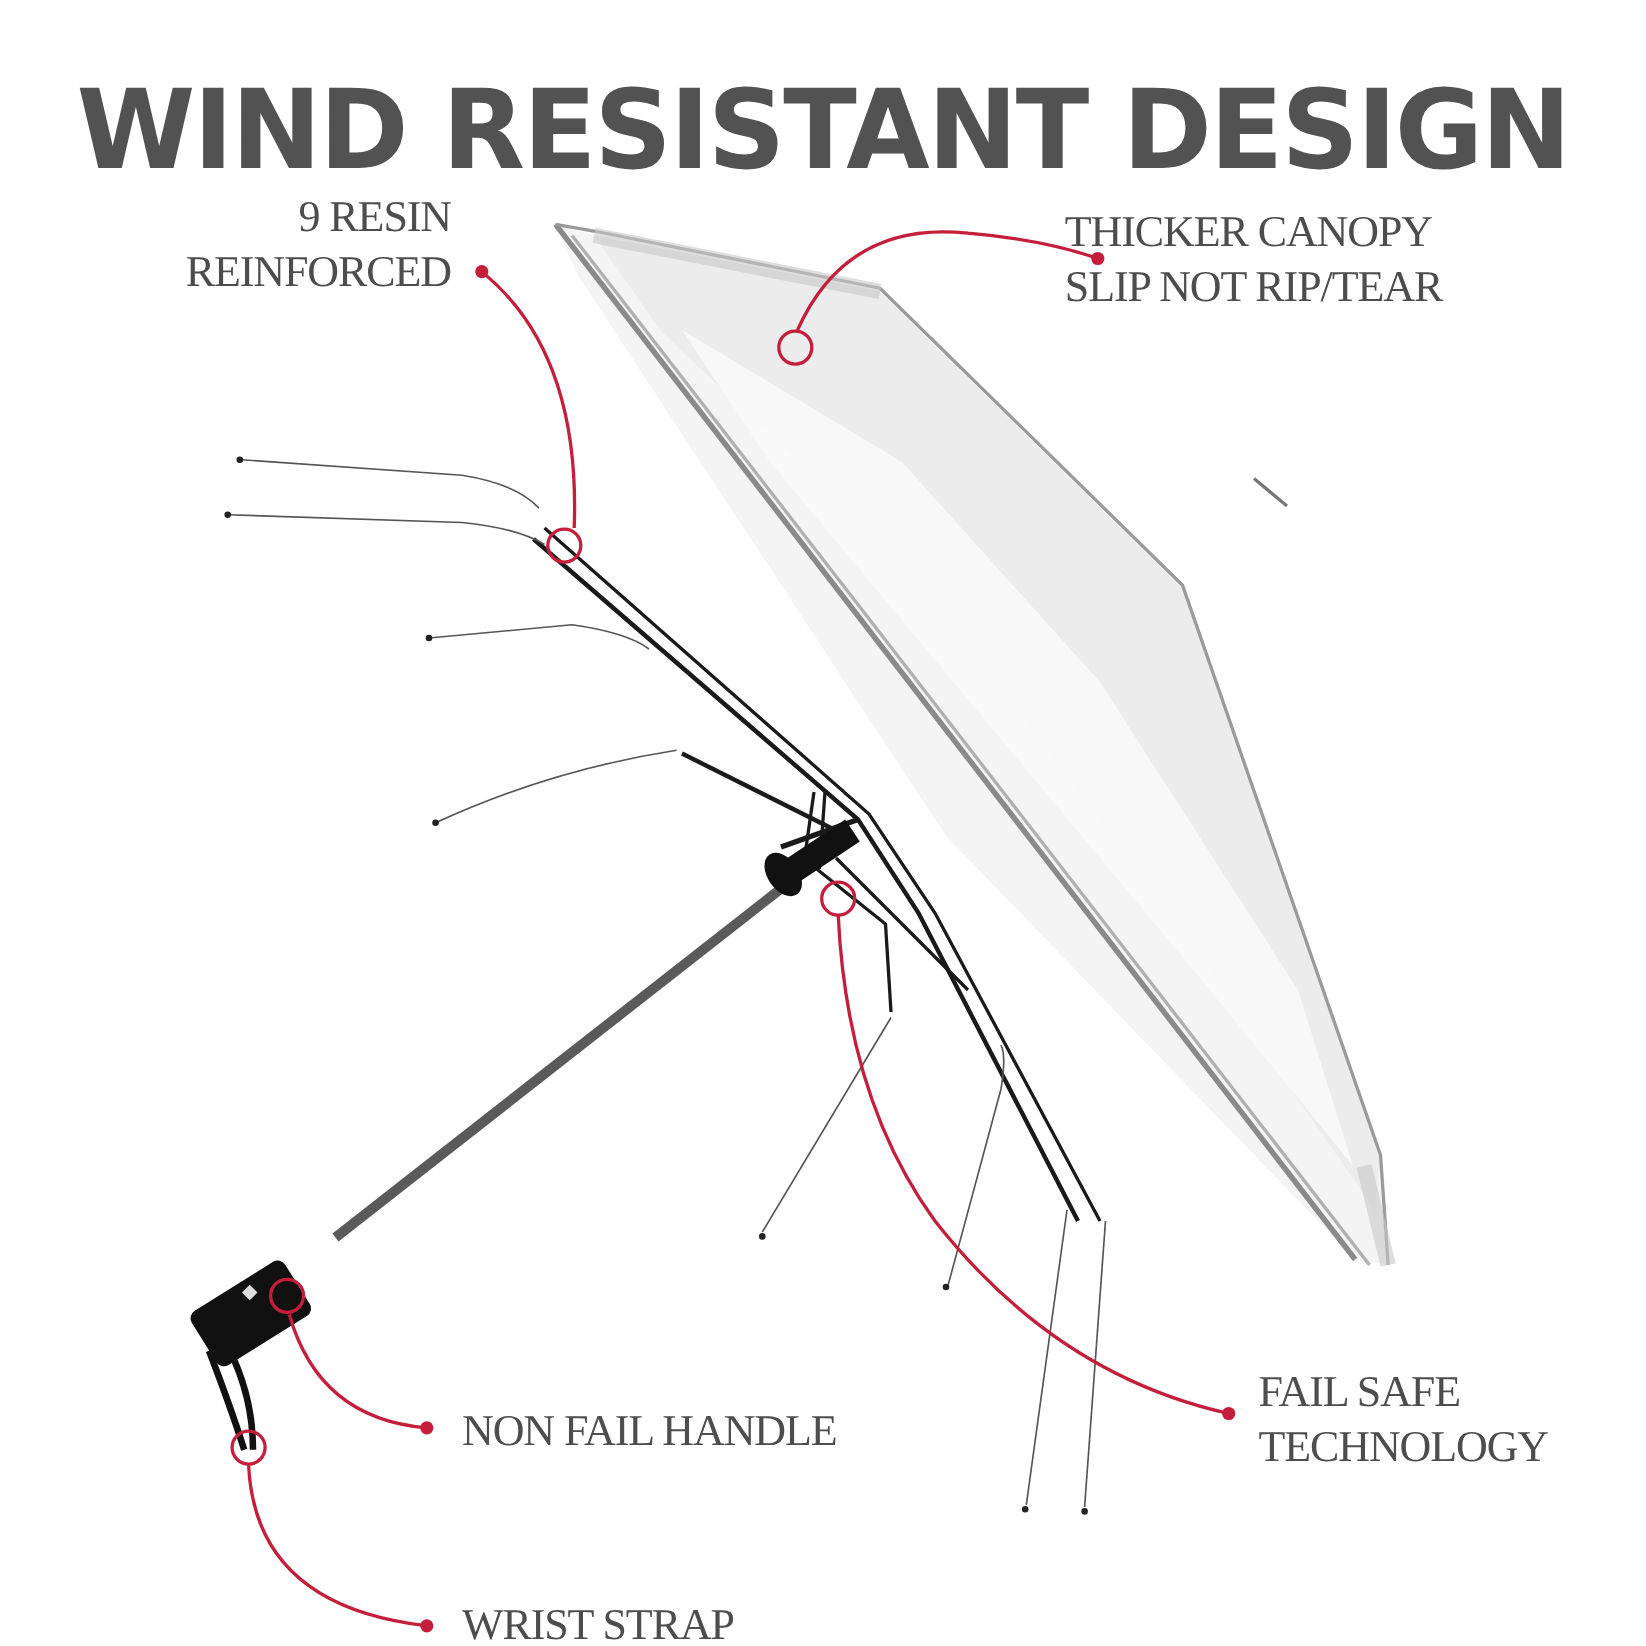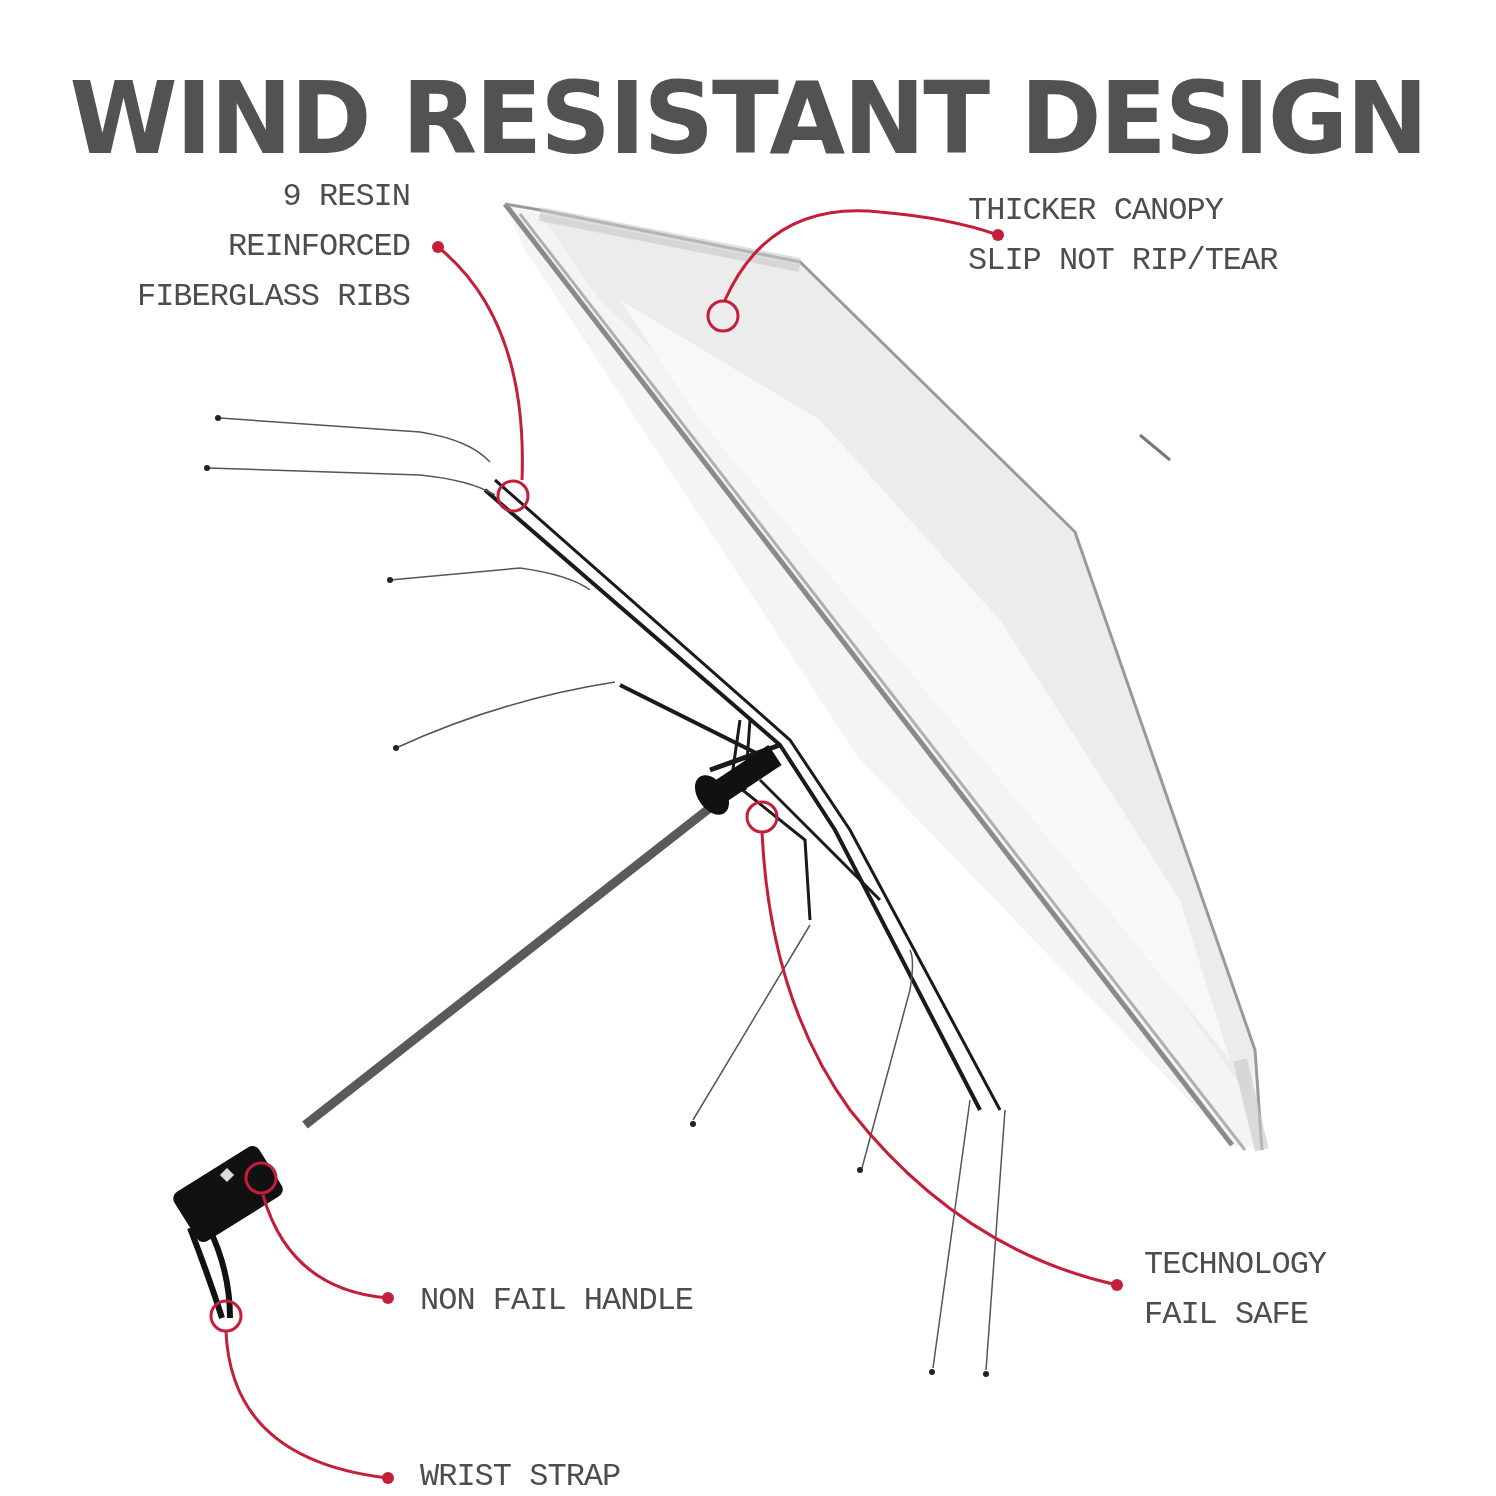--- a/index.html
+++ b/index.html
@@ -1,22 +1,22 @@
 <!DOCTYPE html>
 <html><head>
   <meta charset="utf-8">
   <style>
     html, body { margin: 0; padding: 0; background: #ffffff; }
     body { width: 1496px; height: 1496px; position: relative; overflow: hidden;
            font-family: "Liberation Sans", "DejaVu Sans", sans-serif; color: #4d4d4d; }
     .title { position: absolute; left: 0; top: -8px; width: 1496px; text-align: center;
              font-family: "DejaVu Sans", sans-serif; font-weight: bold; font-size: 100px;
              letter-spacing: -2px; color: #525252; line-height: 120px; transform: scaleX(0.98); }
-    .label { position: absolute; font-family: Liberation Mono, monospace; font-weight: normal;
-             font-size: 32px; line-height: 50px; color: #4d4d4d; letter-spacing: -1px;
+    .label { position: absolute; font-family: Liberation Serif, serif; font-weight: normal;
+             font-size: 40px; line-height: 50px; color: #4d4d4d; letter-spacing: -1px;
              white-space: nowrap; }
     .label span { display: block; }
     #lbl-ribs { right: 1086px; top: 172px; text-align: right; }
     #lbl-canopy { left: 968px; top: 186px; }
     #lbl-failsafe { left: 1144px; top: 1240px; }
     #lbl-handle { left: 420px; top: 1276px; }
     #lbl-strap { left: 420px; top: 1452px; }
     svg.art { position: absolute; left: 0; top: 0; }
   </style>
 </head>
@@ -111,31 +111,30 @@
     <circle cx="998" cy="235" r="6"></circle>
     <circle cx="1117" cy="1285" r="6"></circle>
     <circle cx="388" cy="1298" r="6"></circle>
     <circle cx="388" cy="1478" r="6"></circle>
   </g>
 </svg>
 
 <div class="label" id="lbl-ribs">
   <span>9 RESIN</span>
   <span>REINFORCED</span>
-  <span>FIBERGLASS RIBS</span>
 </div>
 
 <div class="label" id="lbl-canopy">
   <span>THICKER CANOPY</span>
   <span>SLIP NOT RIP/TEAR</span>
 </div>
 
 <div class="label" id="lbl-failsafe">
+  <span>FAIL SAFE</span>
   <span>TECHNOLOGY</span>
-  <span>FAIL SAFE</span>
 </div>
 
 <div class="label" id="lbl-handle">
   <span>NON FAIL HANDLE</span>
 </div>
 
 <div class="label" id="lbl-strap">
   <span>WRIST STRAP</span>
 </div>
 

